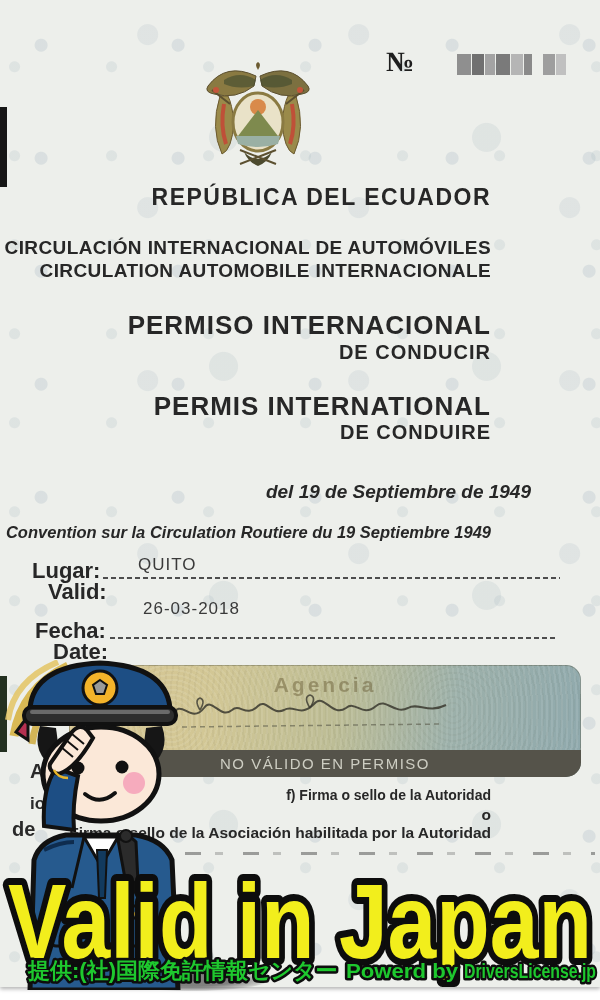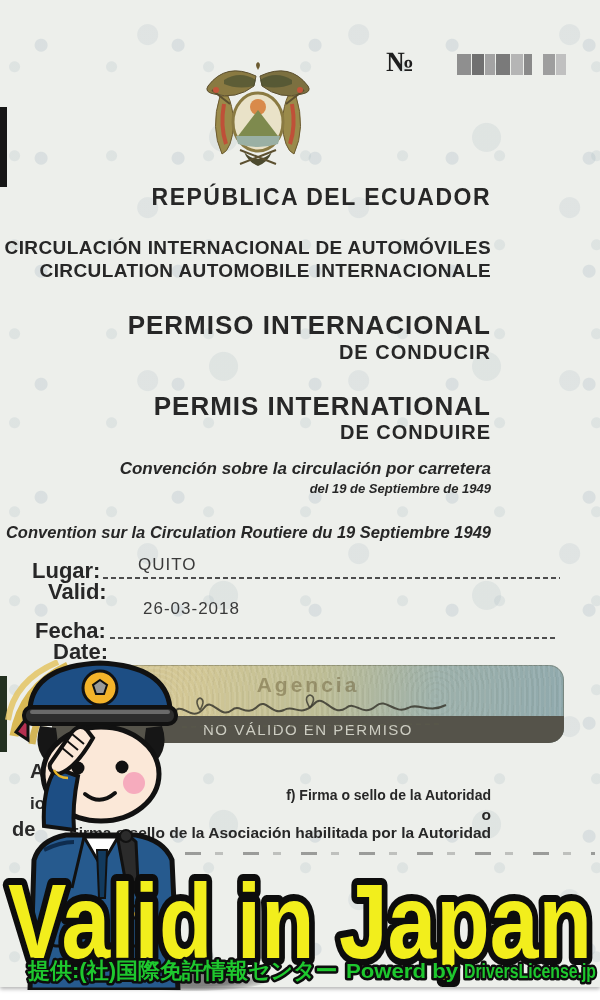--- a/index.html
+++ b/index.html
@@ -22,26 +22,26 @@
   .redaction{left:457px;top:54px;display:flex;gap:1px;filter:blur(.7px);}
   .redaction i{display:block;height:21px;}
   .t-title{top:184px;font-size:23px;font-weight:bold;letter-spacing:1.5px;}
   .t-circ1{top:237px;font-size:19px;font-weight:bold;letter-spacing:.4px;}
   .t-circ2{top:260px;font-size:19px;font-weight:bold;letter-spacing:.4px;}
   .t-perm1{top:310px;font-size:26px;font-weight:bold;letter-spacing:1px;}
   .t-perm1b{top:341px;font-size:20px;font-weight:bold;letter-spacing:1px;}
   .t-perm2{top:391px;font-size:26px;font-weight:bold;letter-spacing:1px;}
   .t-perm2b{top:421px;font-size:20px;font-weight:bold;letter-spacing:1px;}
   .t-conv1{top:459px;font-size:17px;font-weight:bold;font-style:italic;}
-  .t-conv1b{top:481px;font-size:13px;font-weight:bold;font-style:italic;}
+  .t-conv1b{top:481px;font-size:19px;font-weight:bold;font-style:italic;padding-left:40px;}
   .t-conv2{top:523px;font-size:16.5px;font-weight:bold;font-style:italic;}
   .f-label{font-size:22px;font-weight:bold;color:#272727;text-align:right;}
   .f-value{font-size:17px;color:#3a3a3a;letter-spacing:1px;}
   .dashline{height:2px;background:repeating-linear-gradient(90deg,#4d4d4d 0 5px,rgba(0,0,0,0) 5px 8px);}
-  .sticker{left:52px;top:665px;width:512px;height:78px;border-radius:15px;z-index:2;
+  .sticker{left:69px;top:665px;width:512px;height:112px;border-radius:15px;z-index:2;
     background:linear-gradient(100deg,#d8c693 0%,#d2c795 28%,#bdbd95 52%,#9cb0aa 74%,#8fa9ad 100%);
     box-shadow:inset 0 0 0 1px rgba(90,90,70,.4);overflow:hidden;}
   .sticker .guilloche{position:absolute;inset:0;opacity:.5;
     background:
      repeating-radial-gradient(circle at 20% 50%, rgba(255,255,255,.18) 0 2px, rgba(0,0,0,0) 2px 5px),
      repeating-radial-gradient(circle at 75% 40%, rgba(90,90,60,.10) 0 2px, rgba(0,0,0,0) 2px 6px);}
   .sticker .watermark{position:absolute;left:0;top:8px;width:100%;text-align:center;
     font-size:21px;font-weight:bold;letter-spacing:3px;color:rgba(104,92,54,.48);
     filter:blur(.5px);}
   .sticker .band{position:absolute;left:0;bottom:0;width:100%;height:27px;background:#55534a;
@@ -103,21 +103,20 @@
       <circle cx="104" cy="30" r="3" fill="#c4553a"></circle>
   </svg>
 
   <div class="abs ctr t-title">REPÚBLICA DEL ECUADOR</div>
   <div class="abs ctr t-circ1">CIRCULACIÓN INTERNACIONAL DE AUTOMÓVILES</div>
   <div class="abs ctr t-circ2">CIRCULATION AUTOMOBILE INTERNACIONALE</div>
   <div class="abs ctr t-perm1">PERMISO INTERNACIONAL</div>
   <div class="abs ctr t-perm1b">DE CONDUCIR</div>
   <div class="abs ctr t-perm2">PERMIS INTERNATIONAL</div>
   <div class="abs ctr t-perm2b">DE CONDUIRE</div>
-  <div class="abs ctr t-conv1">Convención sobre la circulación por carretera</div>
   <div class="abs ctr t-conv1b">del 19 de Septiembre de 1949</div>
   <div class="abs ctr t-conv2">Convention sur la Circulation Routiere du 19 Septiembre 1949</div>
 
   <div class="abs f-label" style="left:32px;top:558px">Lugar:</div>
   <div class="abs f-label" style="left:48px;top:579px">Valid:</div>
   <div class="abs f-value" style="left:138px;top:555px">QUITO</div>
   <div class="abs dashline" style="left:103px;top:577px;width:457px"></div>
 
   <div class="abs f-label" style="left:35px;top:618px">Fecha:</div>
   <div class="abs f-label" style="left:53px;top:639px">Date:</div>

